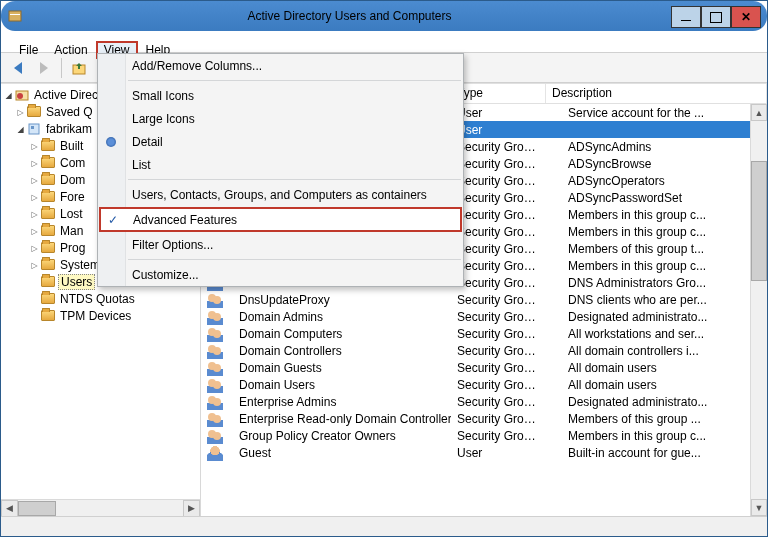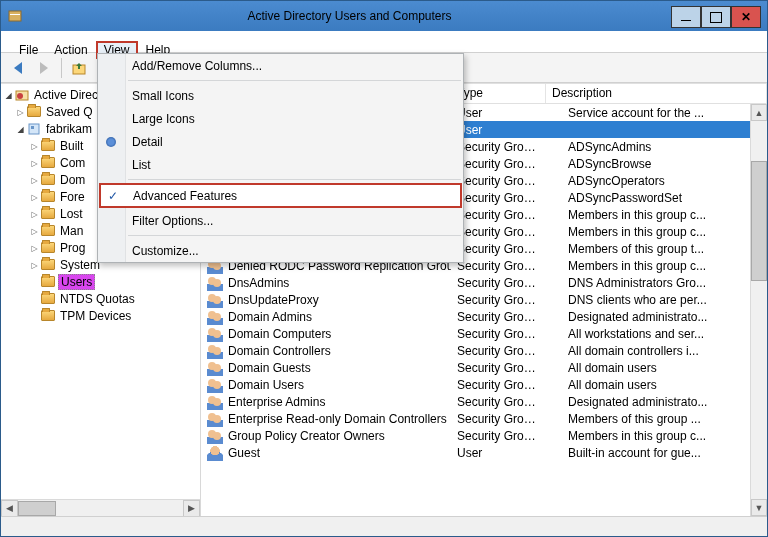--- a/index.html
+++ b/index.html
@@ -1,19 +1,19 @@
 <!DOCTYPE html>
 <html><head>
 <meta charset="utf-8">
 <style>
   * { box-sizing: border-box; margin: 0; padding: 0; font-family: "Segoe UI", Tahoma, sans-serif; }
   body { background: #fff; width: 768px; height: 537px; overflow: hidden; border: 1px solid #2b5b8b; }
 
   
-  .titlebar { height: 30px; background: linear-gradient(#4b8bd0,#3b7bc0); display: flex; align-items: center; color: #000; position: relative; }
+  .titlebar { height: 30px; background: linear-gradient(#4b8bd0,#3b7bc0); display: flex; align-items: center; color: #000; position: relative; border-radius: 14px; }
   .titlebar .appicon { width: 16px; height: 16px; margin: 0 5px 0 6px; }
   .titlebar .title { flex: 1; text-align: center; font-size: 12px; color: #000; }
   .titlebar .btns { display: flex; }
   .titlebar .tbtn { width: 30px; height: 22px; border: 1px solid #333; background: #bcd3e8; display:flex; align-items:center; justify-content:center; font-size: 12px; margin-top:2px; }
   .titlebar .tbtn.min::after{ content:""; display:block; width:10px; height:1px; background:#000; margin-top:6px;}
   .titlebar .tbtn.max::after{ content:""; display:block; width:10px; height:9px; border:1px solid #000;}
   .titlebar .tbtn.close { background:#d9534f; color:#000; font-weight:bold; margin-right:6px;}
   .titlebar .tbtn.close::after{content:"✕"; font-size:12px;}
 
   
@@ -32,38 +32,38 @@
   .client { display:flex; height: calc(537px - 30px - 22px - 30px - 22px); background:#fff; border-top:1px solid #e0e0e0; }
   .tree { width:200px; border-right:1px solid #d8d8d8; overflow:hidden; position:relative; }
   .tree-inner{ padding:2px 0 0 0;}
   .treenode { display:flex; align-items:center; height:17px; font-size:12px; white-space:nowrap; padding-left:4px;}
   .twist { width:11px; text-align:center; color:#6a6a6a; font-size:10px; cursor:default;}
   .twist.open::before{content:"◢"; font-size:8px; color:#444;}
   .twist.closed::before{content:"▷"; font-size:8px;}
   .ticon{ width:16px; height:16px; display:inline-flex; align-items:center; justify-content:center; margin-right:2px;}
   .folder{ width:14px; height:11px; background:linear-gradient(#fcd77a,#e6a93f); border:1px solid #b8862b; border-radius:1px; position:relative;}
   .folder::before{content:""; position:absolute; top:-3px; left:0; width:6px; height:3px; background:#e6a93f; border:1px solid #b8862b; border-bottom:none; border-radius:1px 1px 0 0;}
-  .treenode.sel .label{ border:1px dotted #888; background:#d946ef;text-align:center;}
+  .treenode.sel .label{ border:1px dotted #888; background:#fef9c3;text-align:center;}
   .treenode .label{ padding:0 2px;}
   .tree-hscroll{ position:absolute; bottom:0; left:0; right:0; height:17px; background:#f0f0f0; border-top:1px solid #dadada; display:flex; align-items:center;}
   .tree-hscroll .sbtn{ width:17px; height:17px; background:#eaeaea; border:1px solid #c8c8c8; display:flex; align-items:center; justify-content:center; font-size:9px; color:#555;}
   .tree-hscroll .thumb{ height:15px; background:#cfcfcf; border:1px solid #a8a8a8; margin:0; }
 
   
   .list { flex:1; display:flex; flex-direction:column; position:relative; }
   .listhdr { height:20px; background:#fff; border-bottom:1px solid #e0e0e0; display:flex; font-size:12px; }
   .listhdr .col{ border-right:1px solid #e4e4e4; padding:2px 6px; }
   .col.name{ width:250px;}
   .col.type{ width:95px;}
   .col.desc{ flex:1;}
   .listbody{ flex:1; overflow:hidden; }
   .row{ display:flex; align-items:center; height:17px; font-size:12px; }
   .row.sel{ background:#2e7fd1; color:#fff;}
   .row .c{ padding:0 6px; overflow:hidden; white-space:nowrap; text-overflow:ellipsis;}
-  .row .c.name{ width:250px; display:flex; align-items:center; gap:5px;}
+  .row .c.name{ width:250px; display:flex; align-items:center; gap:16px;}
   .row .c.type{ width:95px;}
   .row .c.desc{ flex:1;margin-left:16px;}
   .ricon{ width:16px; height:16px; flex-shrink:0; display:inline-block; position:relative;}
   .ricon.user{ background: radial-gradient(circle at 50% 35%, #f0c090 35%, transparent 36%), radial-gradient(circle at 50% 100%, #5a8bd0 55%, transparent 56%);}
   .ricon.group::before{ content:""; position:absolute; width:8px; height:8px; border-radius:50%; background:#f0c090; left:1px; top:2px;}
   .ricon.group::after{ content:""; position:absolute; width:8px; height:8px; border-radius:50%; background:#f0c090; left:6px; top:4px;}
   .ricon.group{ background:linear-gradient(transparent 55%, #5a8bd0 56%);}
 
   .vscroll{ position:absolute; right:0; top:20px; bottom:0; width:17px; background:#f0f0f0; border-left:1px solid #dadada; display:flex; flex-direction:column;}
   .vscroll .sbtn{ height:17px; background:#eaeaea; border:1px solid #c8c8c8; display:flex; align-items:center; justify-content:center; font-size:9px; color:#555;}
@@ -452,20 +452,23 @@
       <span>Large Icons</span>
     </div>
   <div class="dditem">
       <span class="ddbullet"></span>
       <span>Detail</span>
     </div>
   <div class="dditem">
       <span>List</span>
     </div>
   <div class="ddsep"></div>
+  <div class="dditem">
+      <span>Users, Contacts, Groups, and Computers as containers</span>
+    </div>
   <div class="dditem hl">
       <span class="ddcheck">✓</span>
       <span>Advanced Features</span>
     </div>
   <div class="dditem">
       <span>Filter Options...</span>
     </div>
   <div class="ddsep"></div>
   <div class="dditem">
       <span>Customize...</span>

